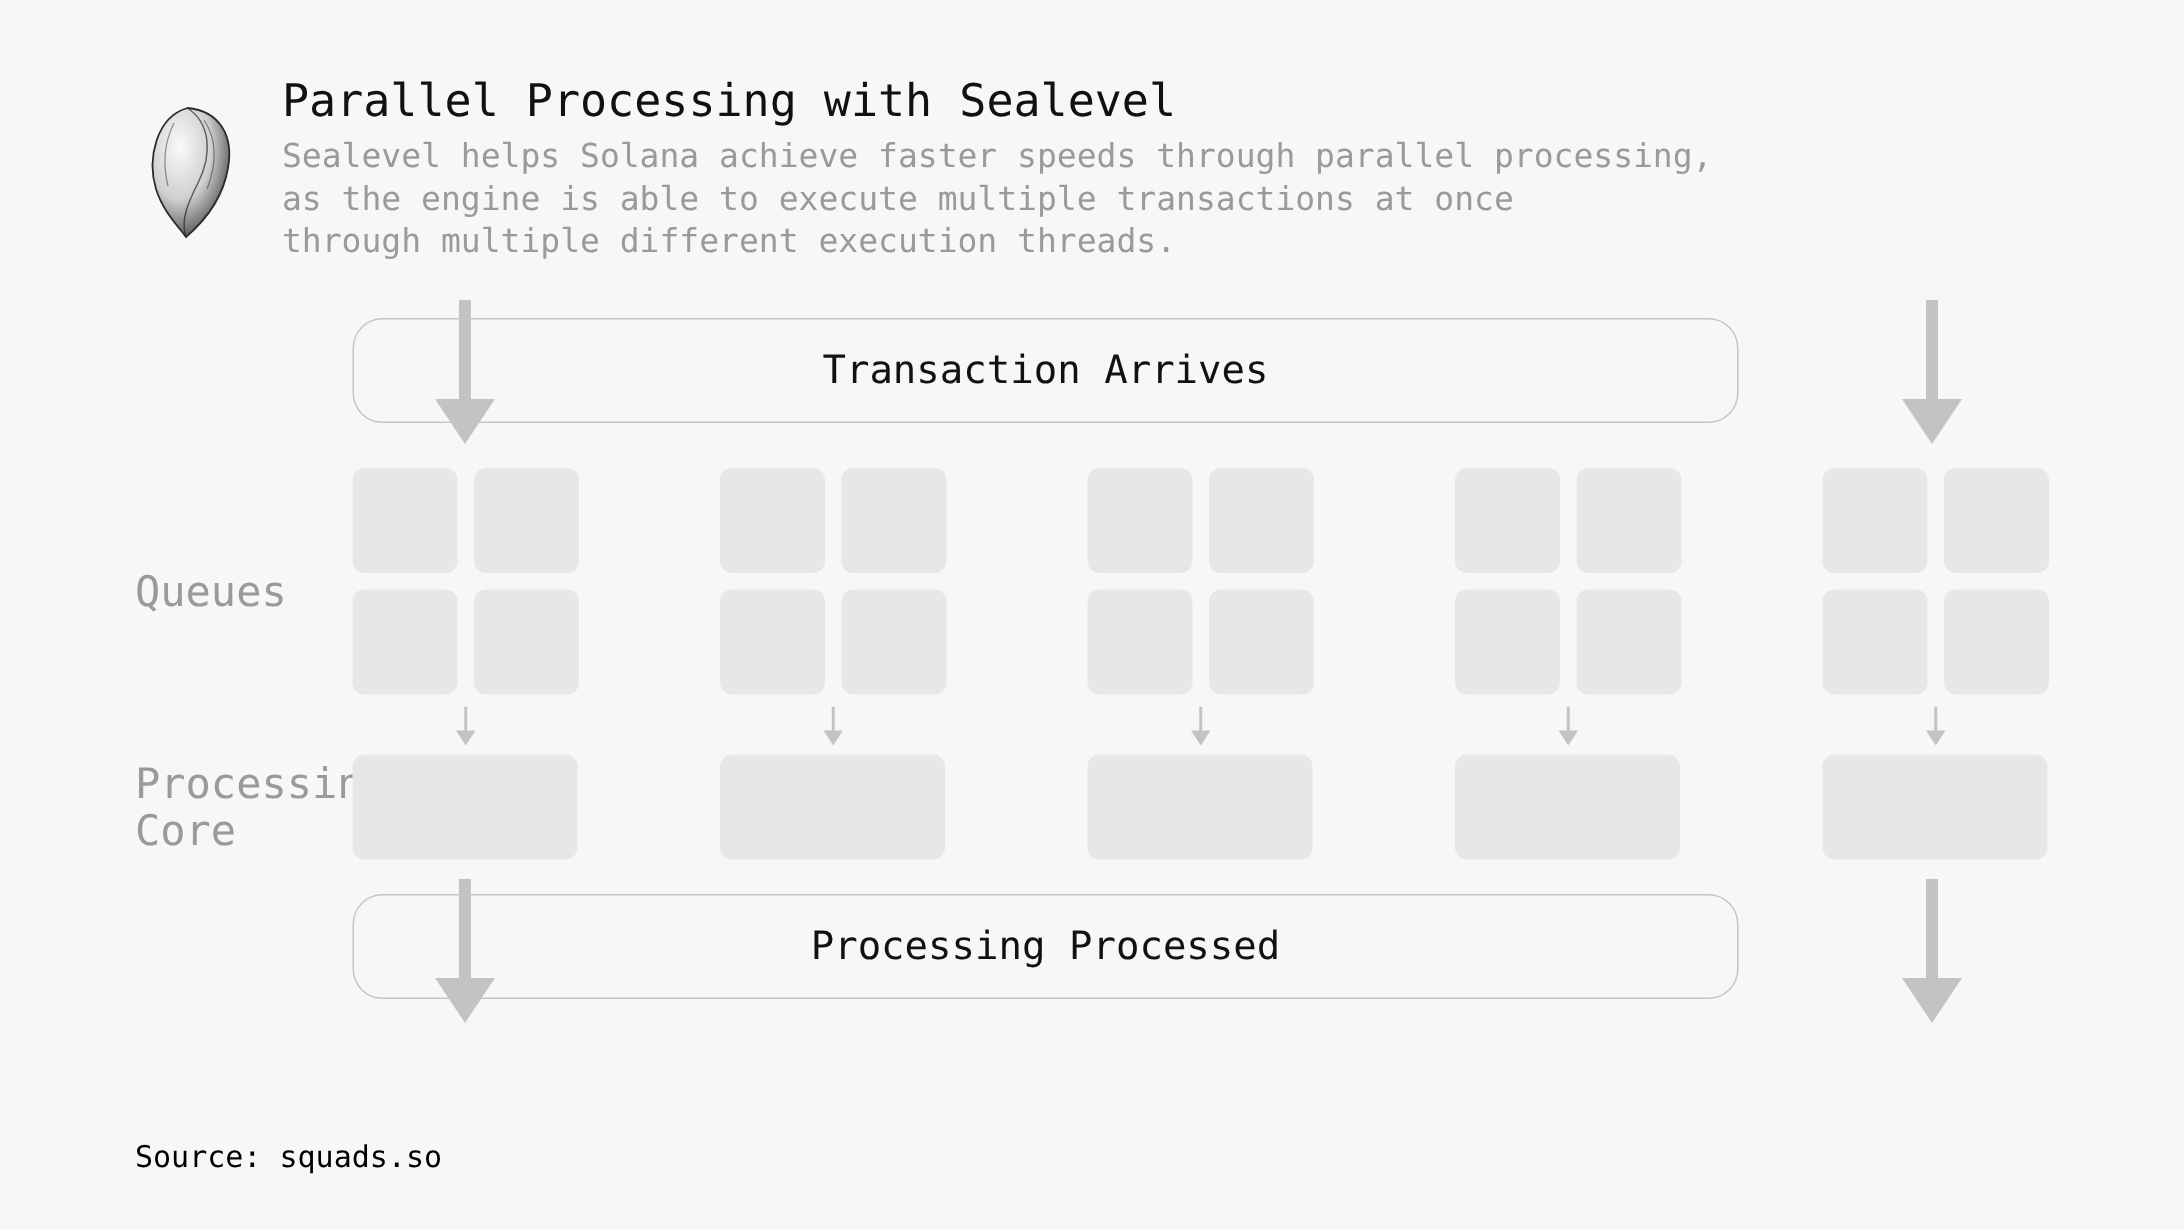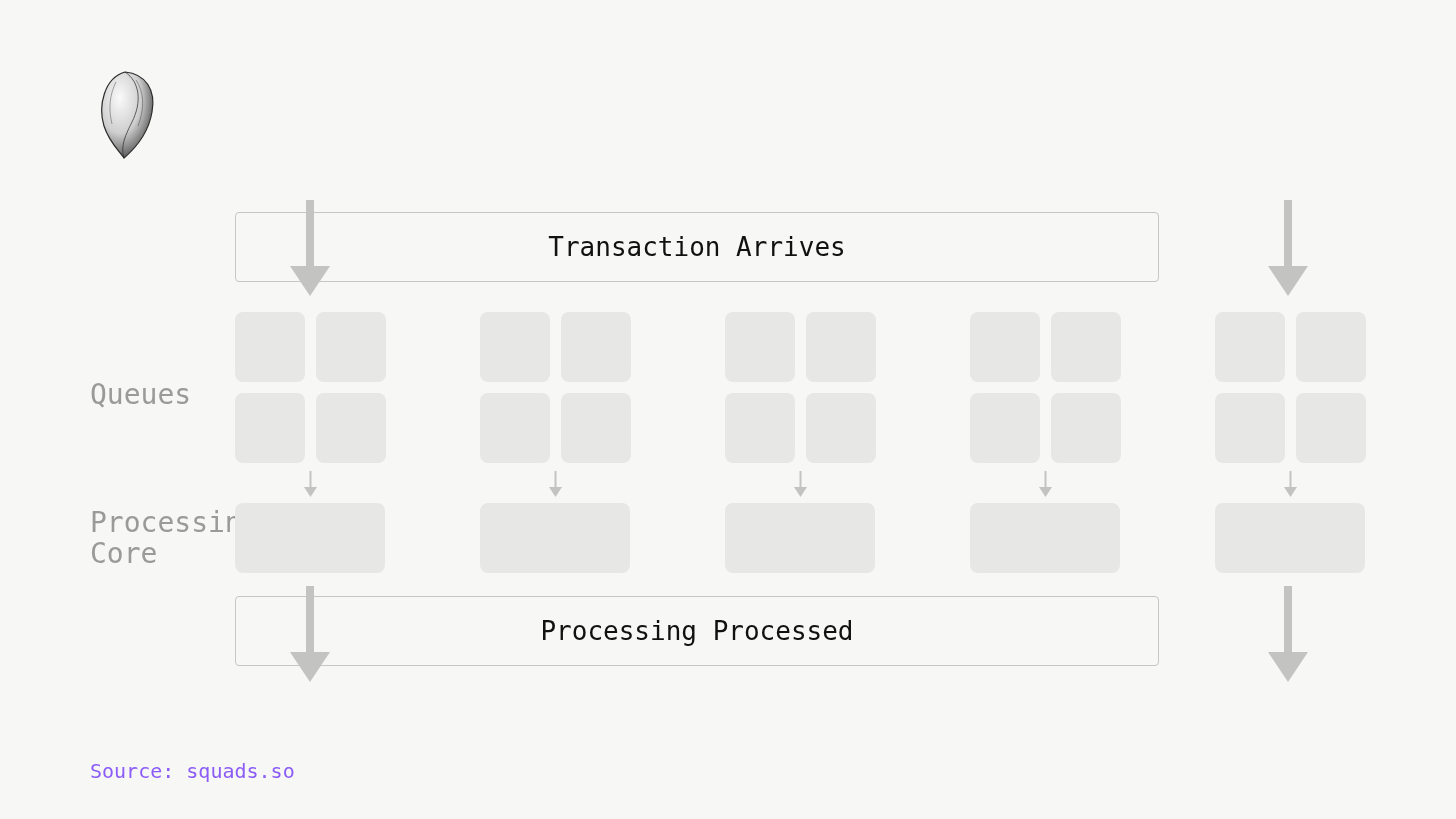--- a/index.html
+++ b/index.html
@@ -52,21 +52,21 @@
     width: 1276px;
   }
 
   
   .stage-box {
     position: absolute;
     left: 145px;
     width: 924px;
     height: 70px;
     border: 1.5px solid #c6c6c4;
-    border-radius: 4px;
+    border-radius: 20px;
     background: #f7f7f5;
     display: flex;
     align-items: center;
     justify-content: center;
     font-size: 26px;
     color: #111;
   }
   .stage-arrives   { top: 12px; }
   .stage-processed { top: 396px; }
 
@@ -124,21 +124,21 @@
 
   
   .footer {
     position: absolute;
     left: 90px;
     right: 90px;
     bottom: 36px;
     display: flex;
     justify-content: space-between;
     font-size: 20px;
-    color: #8b5cf6;
+    color: #000000;
   }
 </style>
 </head>
 <body>
 
 <svg width="0" height="0" style="position:absolute">
   <defs>
     <g id="big-arrow-shape">
       <rect x="20" y="0" width="8" height="70" fill="#c3c3c1"></rect>
       <polygon points="4,66 44,66 24,96" fill="#c3c3c1"></polygon>
@@ -162,20 +162,24 @@
                C 56 6, 66 22, 62 44
                C 59 62, 48 78, 34 90
                C 30 84, 19 74, 14 58
                C 8 38, 14 10, 35 4 Z" fill="url(#shellgrad)" stroke="#2b2b2b" stroke-width="1.2"></path>
       <path d="M35 4 C 50 14, 52 34, 42 54 C 36 66, 30 78, 34 90" fill="none" stroke="#2b2b2b" stroke-width="1" opacity="0.7"></path>
       <path d="M26 14 C 20 26, 18 40, 22 56" fill="none" stroke="#2b2b2b" stroke-width="0.8" opacity="0.5"></path>
       <path d="M46 12 C 54 24, 55 40, 48 58" fill="none" stroke="#2b2b2b" stroke-width="0.8" opacity="0.5"></path>
     </svg>
   </div>
   <div class="title-block">
+    <h1>Parallel Processing with Sealevel</h1>
+    <p>Sealevel helps Solana achieve faster speeds through parallel processing,
+as the engine is able to execute multiple transactions at once
+through multiple different execution threads.</p>
   </div>
 </div>
 
 <div class="diagram">
 
   <div class="stage-box stage-arrives">
     <span>Transaction Arrives</span>
   </div>
 
   <div class="big-arrow ba-top-left"><svg viewBox="0 0 48 96">

